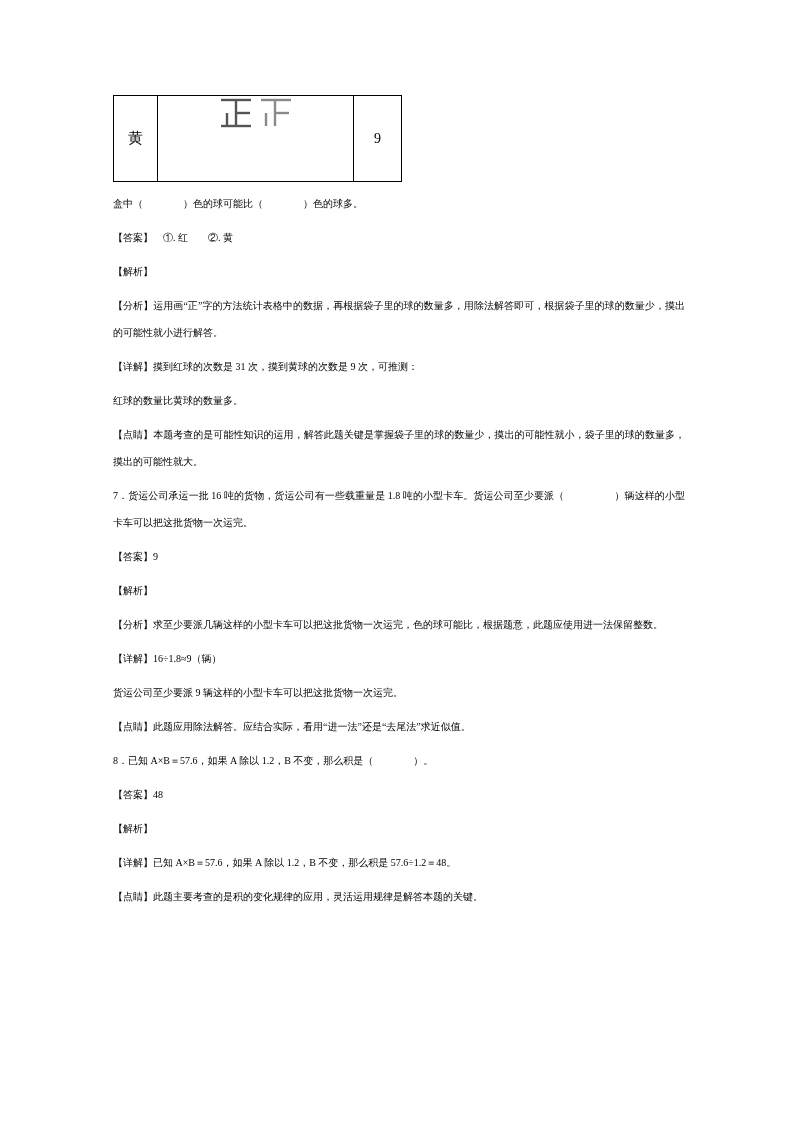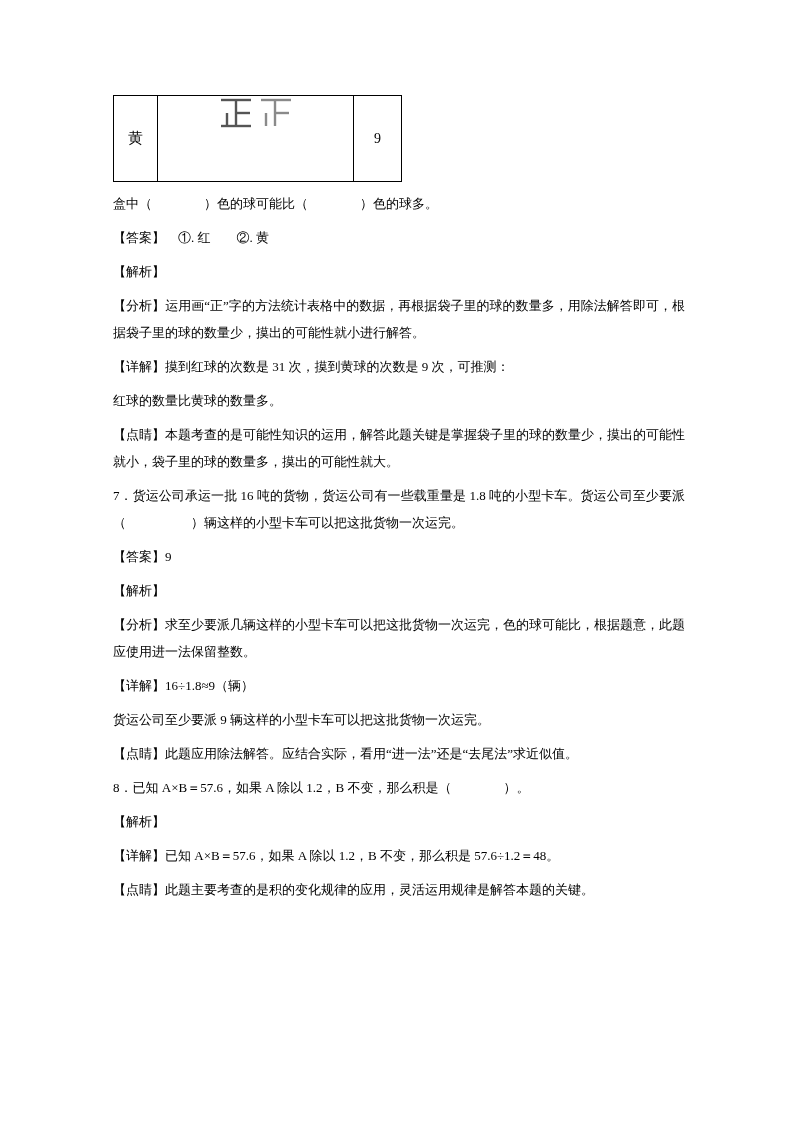--- a/index.html
+++ b/index.html
@@ -41,21 +41,21 @@
     padding-top: 11px;
   }
   td.count-cell {
     width: 47px;
     text-align: center;
     vertical-align: middle;
     font-size: 14px;
   }
   .para {
     margin: 0 0 7px 0;
-    font-size: 13px;
+    font-size: 10px;
     line-height: 27px;
     text-align: justify;
     word-break: break-all;
   }
   .gap-above {
   }
 </style>
 </head>
 <body>
 
@@ -97,18 +97,19 @@
 
   <p class="para">7．货运公司承运一批 16 吨的货物，货运公司有一些载重量是 1.8 吨的小型卡车。货运公司至少要派（　　　　　）辆这样的小型卡车可以把这批货物一次运完。</p>
   <p class="para">【答案】9</p>
   <p class="para">【解析】</p>
   <p class="para">【分析】求至少要派几辆这样的小型卡车可以把这批货物一次运完，色的球可能比，根据题意，此题应使用进一法保留整数。</p>
   <p class="para">【详解】16÷1.8≈9（辆）</p>
   <p class="para">货运公司至少要派 9 辆这样的小型卡车可以把这批货物一次运完。</p>
   <p class="para">【点睛】此题应用除法解答。应结合实际，看用“进一法”还是“去尾法”求近似值。</p>
 
   <p class="para">8．已知 A×B＝57.6，如果 A 除以 1.2，B 不变，那么积是（　　　　）。</p>
+  <p class="para">【答案】48</p>
   <p class="para">【解析】</p>
   <p class="para">【详解】已知 A×B＝57.6，如果 A 除以 1.2，B 不变，那么积是 57.6÷1.2＝48。</p>
   <p class="para">【点睛】此题主要考查的是积的变化规律的应用，灵活运用规律是解答本题的关键。</p>
 
 
 </div>
 
 </body></html>

